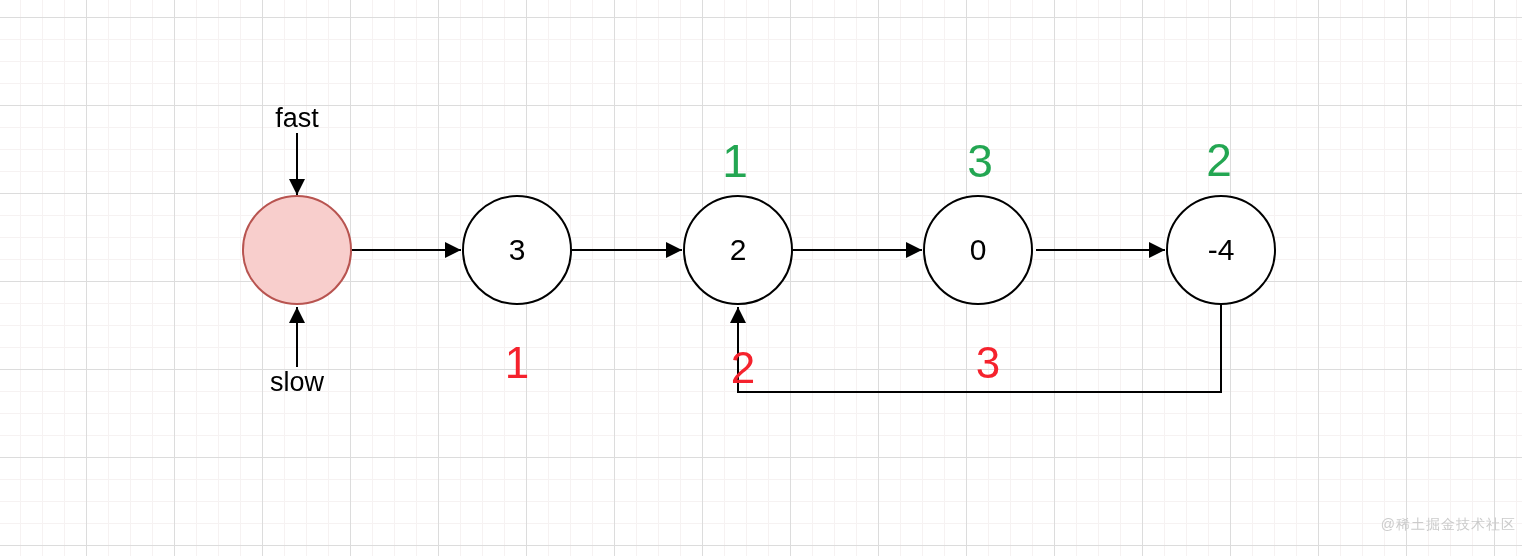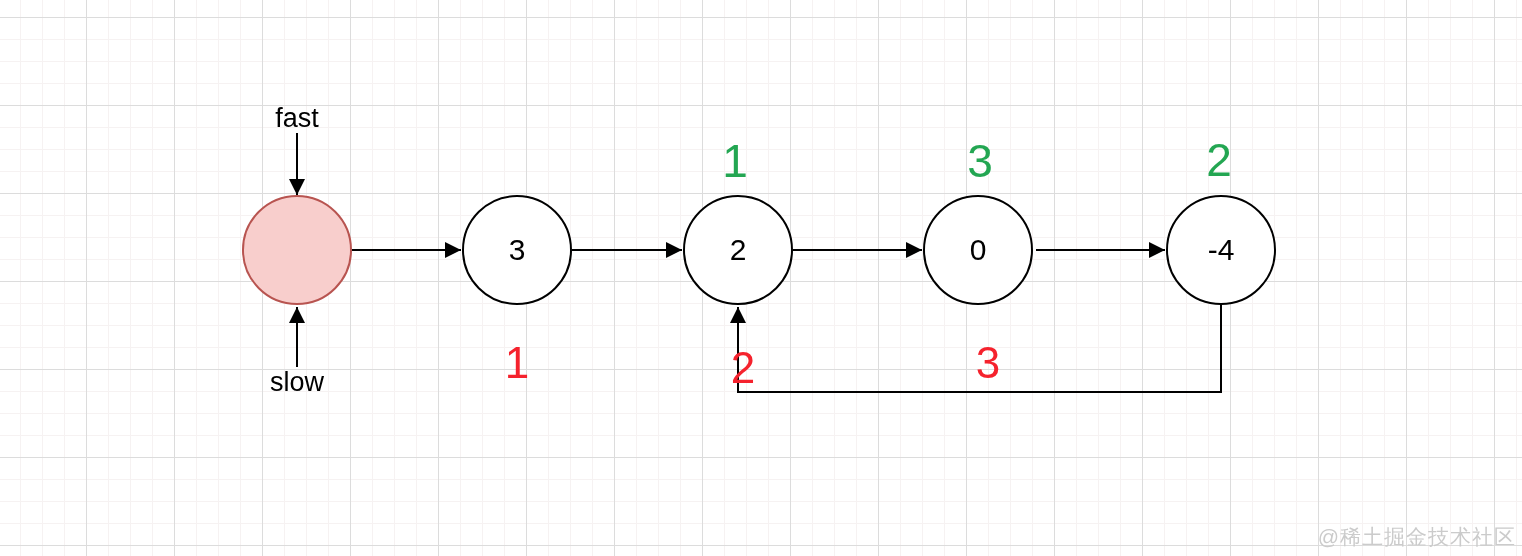--- a/index.html
+++ b/index.html
@@ -35,22 +35,22 @@
     font: 46px "Liberation Sans", "DejaVu Sans", sans-serif;
     text-anchor: middle;
   }
   .step-red {
     font: 44px "Liberation Sans", "DejaVu Sans", sans-serif;
     text-anchor: middle;
   }
   .watermark {
     position: absolute;
     right: 6px;
-    bottom: 5px;
-    font-size: 21px;
+    bottom: 22px;
+    font-size: 14px;
     color: #cbcbcb;
     letter-spacing: 1px;
     user-select: none;
   }
 </style>
 </head>
 <body>
 
 <div class="canvas">
   <svg width="1522" height="556" viewBox="0 0 1522 556">

